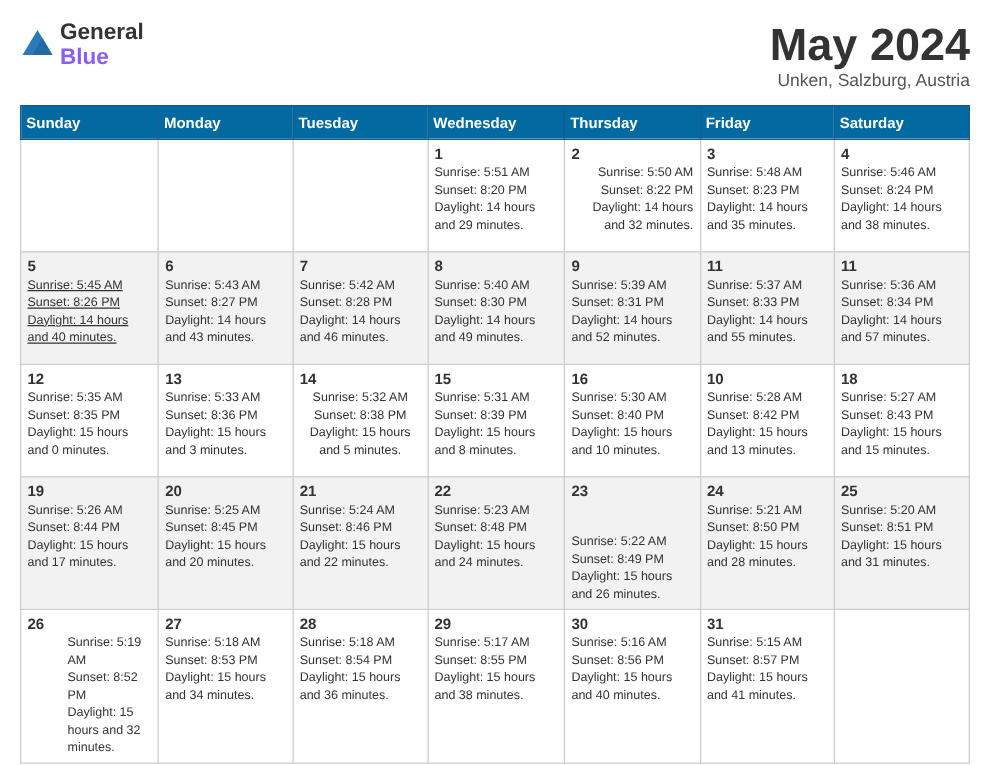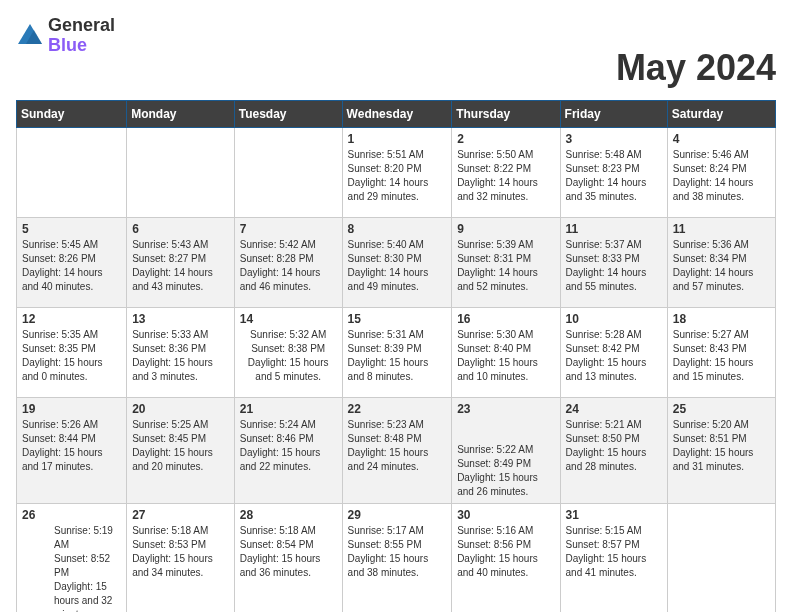--- a/index.html
+++ b/index.html
@@ -28,39 +28,38 @@
       line-height: 1.1;
     }
     .logo-general { color: #333; }
     .logo-blue { color: #8b5cf6; }
     .logo-icon {
       width: 28px;
       height: 28px;
     }
     .title-block {
       text-align: right;
-      margin-top: 32px;
     }
     .month-title {
       font-size: 36px;
       font-weight: bold;
       color: #333;
       line-height: 1.1;
     }
     .location {
       font-size: 14px;
       color: #555;
     }
     table {
       width: 100%;
       border-collapse: collapse;
       font-size: 10.5px;
     }
     thead tr th {
-      background-color: #404040;
+      background-color: #0369a1;
       color: #fff;
       padding: 6px 4px;
       text-align: left;
       font-size: 12px;
       font-weight: bold;
       border: 1px solid #1a5a90;
     }
     tbody tr td {
       border: 1px solid #ccc;
       vertical-align: top;
@@ -102,20 +101,21 @@
       <polygon points="14,2 26,22 2,22" fill="#2a7ab8"></polygon>
       <polygon points="18,8 26,22 10,22" fill="#1a5a90" opacity="0.5"></polygon>
     </svg>
     <div class="logo-text">
       <span class="logo-general">General</span><br>
       <span class="logo-blue">Blue</span>
     </div>
   </div>
   <div class="title-block">
     <div class="month-title">May 2024</div>
+    <div class="location">Unken, Salzburg, Austria</div>
   </div>
 </div>
 
 <table>
   <thead>
     <tr>
     <th>Sunday</th>
         <th>Monday</th>
         <th>Tuesday</th>
         <th>Wednesday</th>
@@ -130,41 +130,41 @@
         <td class="empty-cell"></td>
         <td class="empty-cell"></td>
         <td>
           <div class="day-num">1</div>
           <div class="day-info" style="white-space: pre-line;">Sunrise: 5:51 AM
 Sunset: 8:20 PM
 Daylight: 14 hours and 29 minutes.</div>
         </td>
         <td>
           <div class="day-num">2</div>
-          <div class="day-info" style="white-space: pre-line;">Sunrise: 5:50 AM
+          <div class="day-info" style="white-space: pre-line; text-align: right;">Sunrise: 5:50 AM
 Sunset: 8:22 PM
 Daylight: 14 hours and 32 minutes.</div>
         </td>
         <td>
           <div class="day-num">3</div>
           <div class="day-info" style="white-space: pre-line;">Sunrise: 5:48 AM
 Sunset: 8:23 PM
 Daylight: 14 hours and 35 minutes.</div>
         </td>
         <td>
           <div class="day-num">4</div>
           <div class="day-info" style="white-space: pre-line;">Sunrise: 5:46 AM
 Sunset: 8:24 PM
 Daylight: 14 hours and 38 minutes.</div>
         </td>
       </tr>
       <tr>
         <td>
           <div class="day-num">5</div>
-          <div class="day-info" style="white-space: pre-line;">Sunrise: 5:45 AM
+          <div class="day-info" style="white-space: pre-line; text-decoration: underline;">Sunrise: 5:45 AM
 Sunset: 8:26 PM
 Daylight: 14 hours and 40 minutes.</div>
         </td>
         <td>
           <div class="day-num">6</div>
           <div class="day-info" style="white-space: pre-line;">Sunrise: 5:43 AM
 Sunset: 8:27 PM
 Daylight: 14 hours and 43 minutes.</div>
         </td>
         <td>

